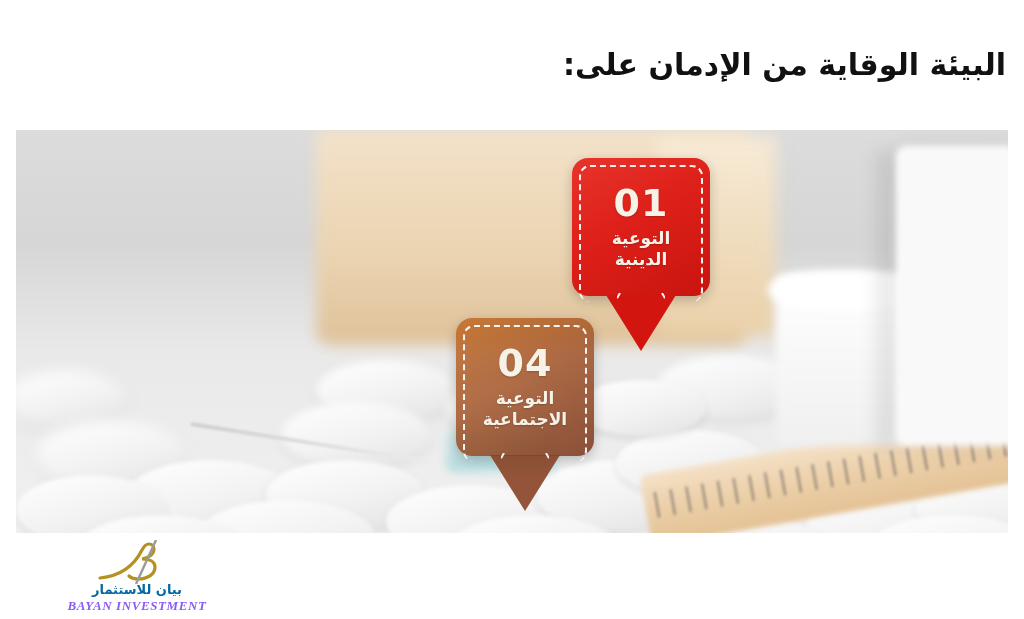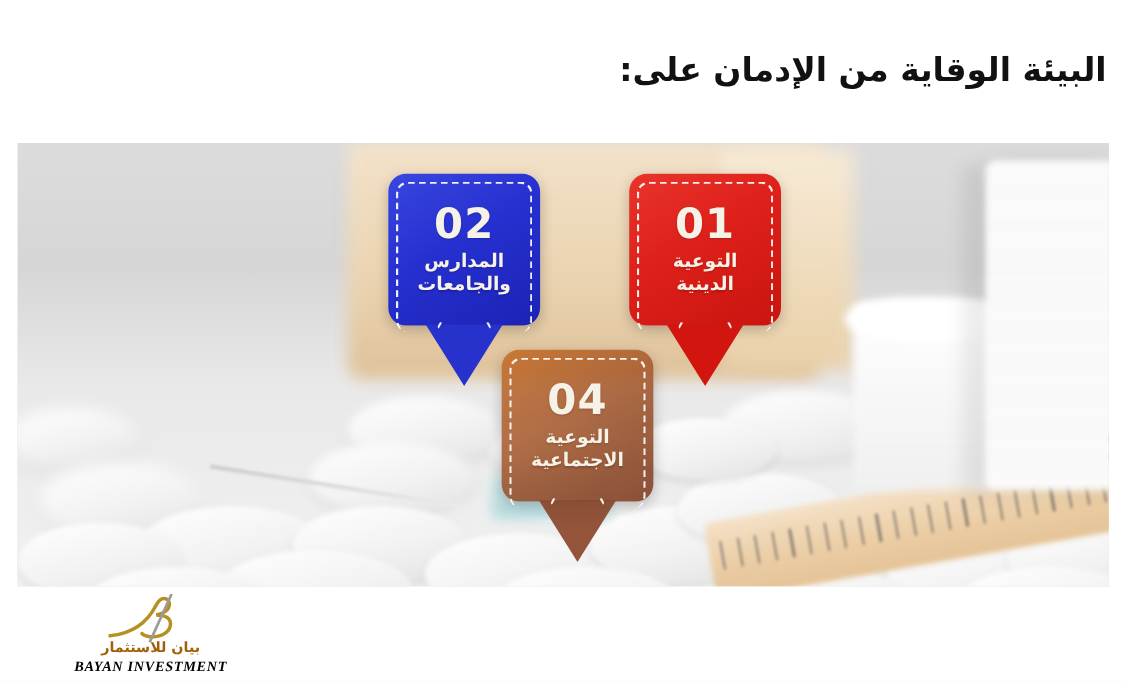--- a/index.html
+++ b/index.html
@@ -174,25 +174,25 @@
   .c-brown .tri{border-top:56px solid rgba(136,66,38,.90);}
 
   
   #logo{
     position:absolute;left:42px;top:540px;width:190px;height:72px;
   }
   #logo-mark{position:absolute;left:52px;top:0;width:90px;height:44px;}
   #logo-ar{
     position:absolute;left:0;top:42px;width:190px;text-align:center;
     direction:rtl;unicode-bidi:bidi-override;
-    color:#a16207;font-size:13px;font-weight:bold;letter-spacing:1px;
+    color:#0369a1;font-size:13px;font-weight:bold;letter-spacing:1px;
   }
   #logo-en{
     position:absolute;left:0;top:58px;width:190px;text-align:center;
-    color:#000000;font-size:13px;font-weight:bold;font-style:italic;
+    color:#8b5cf6;font-size:13px;font-weight:bold;font-style:italic;
     letter-spacing:.6px;
     font-family:"Liberation Serif",serif;
   }
 </style>
 </head>
 <body>
 
 <div id="title-bar">
   <div id="page-title">البيئة الوقاية من الإدمان على:</div>
 </div>
@@ -246,32 +246,20 @@
       <div class="pin-num">01</div>
       <div class="pin-label">التوعية</div>
       <div class="pin-label">الدينية</div>
     </div>
     <div class="pin-tail">
       <div class="tri"></div>
         <div class="tri-dash"></div>
     </div>
   </div>
 
-  <div class="pin c-blue" style="left:337px;top:28px;">
-    <div class="pin-body">
-      <div class="pin-dash"></div>
-      <div class="pin-num">02</div>
-      <div class="pin-label">المدارس</div>
-      <div class="pin-label">والجامعات</div>
-    </div>
-    <div class="pin-tail">
-      <div class="tri"></div>
-        <div class="tri-dash"></div>
-    </div>
-  </div>
 
 
   <div class="pin c-brown" style="left:440px;top:188px;">
     <div class="pin-body">
       <div class="pin-dash"></div>
       <div class="pin-num">04</div>
       <div class="pin-label">التوعية</div>
       <div class="pin-label">الاجتماعية</div>
     </div>
     <div class="pin-tail">

